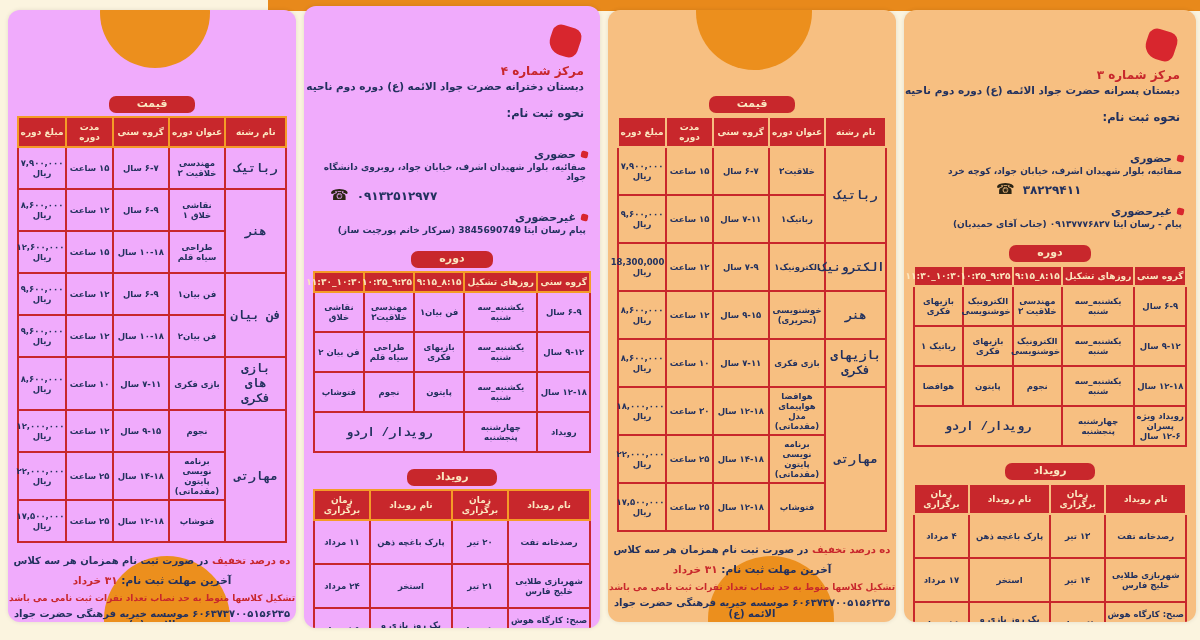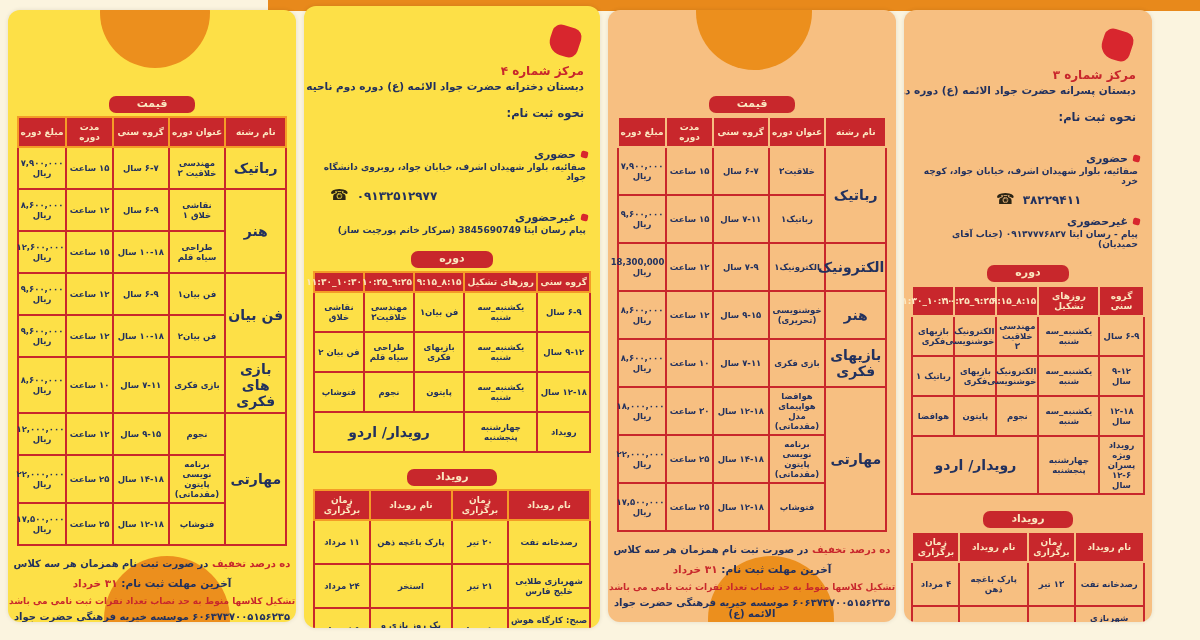--- a/index.html
+++ b/index.html
@@ -3,21 +3,21 @@
 <meta charset="utf-8">
 <style>
   html,body{margin:0;padding:0;}
   body{width:1200px;height:640px;background:#FBF4DF;position:relative;overflow:hidden;
        font-family:"DejaVu Sans",sans-serif;}
   .canvas{position:absolute;inset:0;}
   .topband{position:absolute;left:268px;top:0;width:932px;height:11px;background:#E8891B;z-index:0;}
 
   .page{position:absolute;border-radius:12px;overflow:hidden;z-index:1;direction:rtl;
         box-shadow:0 0 4px rgba(0,0,0,.10);}
-  .orange{background:#fde047;}
+  .orange{background:#f0abfc;}
   .peach{background:#F7BF81;}
 
   
   .circle{position:absolute;border-radius:50%;background:#EC8F1D;}
   .logo{position:absolute;top:20px;right:20px;width:30px;height:30px;background:#D8262E;
         border-radius:9px 9px 9px 14px;transform:rotate(18deg);}
   .hl-circle{position:absolute;right:6px;top:-6px;width:28px;height:28px;border-radius:50%;
         background:#F6D32B;z-index:0;}
   .bullet{display:inline-block;width:7px;height:7px;background:#D8262E;border-radius:2px;
         transform:rotate(12deg);margin-left:5px;}
@@ -40,21 +40,21 @@
   .pill{display:inline-block;background:#C8272C;color:#FBE7C0;font-size:11px;font-weight:bold;
         padding:1px 28px 3px;border-radius:7px;}
   .price-pillwrap{margin-top:82px;}
 
   table{border-collapse:collapse;width:94%;margin:3px auto 0;direction:rtl;table-layout:fixed;}
   th{background:#C8272C;color:#FBE7C0;font-size:9px;font-weight:bold;padding:4px 1px;
      border:2.5px solid #F49C27;}
   .peach-table th{border-color:#F7BF81;}
   td{border:2px solid #C8272C;color:#22315E;font-size:8.5px;font-weight:bold;
      text-align:center;vertical-align:middle;padding:3px 1px;}
-  .lbl{font-size:14px;}
+  .lbl{font-size:12px;font-family:Liberation Mono, monospace;}
   .t-price td{height:34px;}
   .t-price-c3 td{height:40px;}
   .t-course td{height:32px;}
   .t-event td{height:36px;}
 
   
   .t-price th:nth-child(1){width:23%;} .t-price th:nth-child(2){width:21%;}
   .t-price th:nth-child(3){width:21%;} .t-price th:nth-child(4){width:17%;}
   .t-price th:nth-child(5){width:18%;}
   .t-course th:nth-child(1){width:19%;} .t-course th:nth-child(2){width:27%;}
@@ -347,21 +347,21 @@
       </div>
       <div class="n2">
         <span>آخرین مهلت ثبت نام: </span><span class="t-red">۳۱ خرداد</span>
       </div>
       <div class="n3">تشکیل کلاسها منوط به حد نصاب تعداد نفرات ثبت نامی می باشد</div>
       <div class="n4">۶۰۶۳۷۳۷۰۰۵۱۵۶۲۳۵ موسسه خیریه فرهنگی حضرت جواد الائمه (ع)</div>
 
     </div>
   </div>
 
-  <div class="page peach" style="left:904px;top:10px;width:248px;height:612px;">
+  <div class="page peach" style="left:904px;top:10px;width:292px;height:612px;">
     <div class="logo"></div>
     <div class="title1">مرکز شماره ۳</div>
     <div class="title2">دبستان پسرانه حضرت جواد الائمه (ع) دوره دوم ناحیه ۲</div>
     <div class="reg-title">
       <span class="hl-circle"></span>
       <span>نحوه ثبت نام:</span>
     </div>
     <div class="sec-label">
       <span class="bullet"></span><span>حضوری</span>
     </div>

